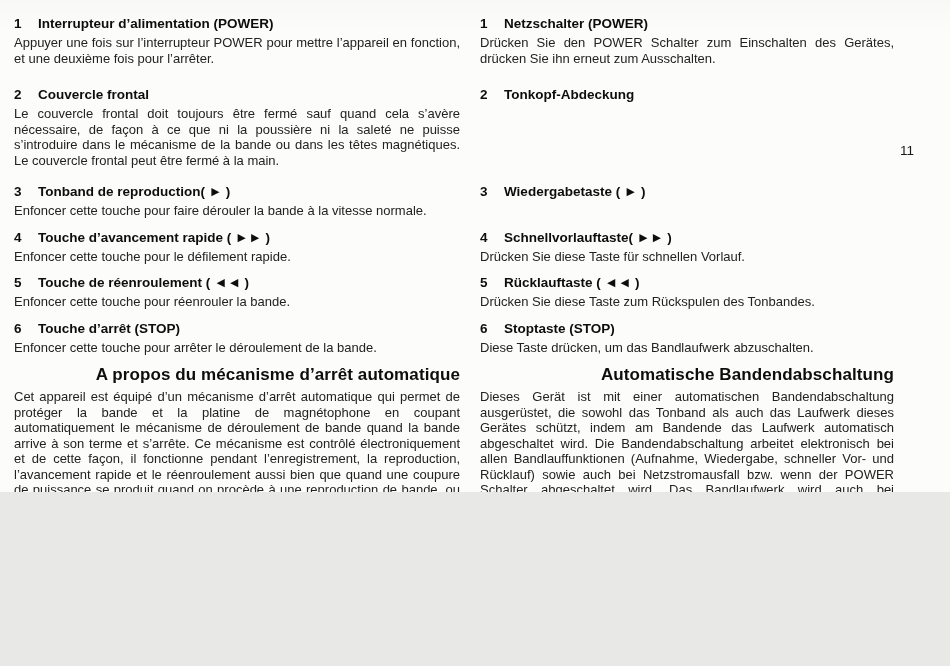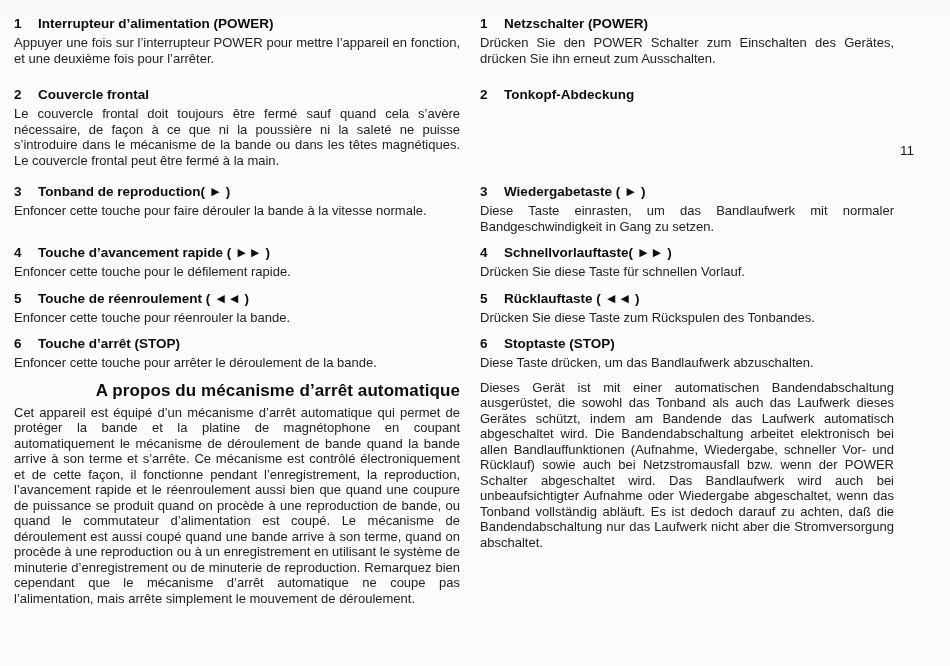--- a/index.html
+++ b/index.html
@@ -3,21 +3,21 @@
 <meta charset="utf-8">
 <style>
   html, body {
     margin: 0;
     padding: 0;
     background: #e8e8e6;
   }
   .page {
     position: relative;
     width: 950px;
-    height: 666px;
+    height: 492px;
     box-sizing: border-box;
     padding: 15px 0 0 14px;
     background: #fcfcfb;
     background-image: linear-gradient(180deg, rgba(0,0,0,0.015) 0 3px, rgba(0,0,0,0) 30px);
     color: #212121;
     font-family: "Liberation Sans", "DejaVu Sans", sans-serif;
     overflow: hidden;
   }
   .grid {
     display: grid;
@@ -92,21 +92,20 @@
     <section class="cell r2">
       <h3 class="item-heading"><span class="num">2</span><span class="ttl">Tonkopf-Abdeckung</span></h3>
     </section>
 
     <section class="cell r3">
       <h3 class="item-heading"><span class="num">3</span><span class="ttl">Tonband de reproduction( ► )</span></h3>
       <p class="body">Enfoncer cette touche pour faire dérouler la bande à la vitesse normale.</p>
     </section>
     <section class="cell r3">
       <h3 class="item-heading"><span class="num">3</span><span class="ttl">Wiedergabetaste ( ► )</span></h3>
-      <p class="body">Diese Taste einrasten, um das Bandlaufwerk mit normaler Bandgeschwindigkeit in Gang zu setzen.</p>
     </section>
 
     <section class="cell r4">
       <h3 class="item-heading"><span class="num">4</span><span class="ttl">Touche d’avancement rapide ( ►► )</span></h3>
       <p class="body">Enfoncer cette touche pour le défilement rapide.</p>
     </section>
     <section class="cell r4">
       <h3 class="item-heading"><span class="num">4</span><span class="ttl">Schnellvorlauftaste( ►► )</span></h3>
       <p class="body">Drücken Sie diese Taste für schnellen Vorlauf.</p>
     </section>
@@ -127,19 +126,20 @@
     <section class="cell r6">
       <h3 class="item-heading"><span class="num">6</span><span class="ttl">Stoptaste (STOP)</span></h3>
       <p class="body">Diese Taste drücken, um das Bandlaufwerk abzuschalten.</p>
     </section>
 
     <section class="cell r7">
       <h2 class="section-heading">A propos du mécanisme d’arrêt automatique</h2>
       <p class="body">Cet appareil est équipé d’un mécanisme d’arrêt automatique qui permet de protéger la bande et la platine de magnétophone en coupant automatiquement le mécanisme de déroulement de bande quand la bande arrive à son terme et s’arrête. Ce mécanisme est contrôlé électroniquement et de cette façon, il fonctionne pendant l’enregistrement, la reproduction, l’avancement rapide et le réenroulement aussi bien que quand une coupure de puissance se produit quand on procède à une reproduction de bande, ou quand le commutateur d’alimentation est coupé. Le mécanisme de déroulement est aussi coupé quand une bande arrive à son terme, quand on procède à une reproduction ou à un enregistrement en utilisant le système de minuterie d’enregistrement ou de minuterie de reproduction. Remarquez bien cependant que le mécanisme d’arrêt automatique ne coupe pas l’alimentation, mais arrête simplement le mouvement de déroulement.</p>
     </section>
     <section class="cell r7">
+      <h2 class="section-heading">Automatische Bandendabschaltung</h2>
       <p class="body">Dieses Gerät ist mit einer automatischen Bandendabschaltung ausgerüstet, die sowohl das Tonband als auch das Laufwerk dieses Gerätes schützt, indem am Bandende das Laufwerk automatisch abgeschaltet wird. Die Bandendabschaltung arbeitet elektronisch bei allen Bandlauffunktionen (Aufnahme, Wiedergabe, schneller Vor- und Rücklauf) sowie auch bei Netzstromausfall bzw. wenn der POWER Schalter abgeschaltet wird. Das Bandlaufwerk wird auch bei unbeaufsichtigter Aufnahme oder Wiedergabe abgeschaltet, wenn das Tonband vollständig abläuft. Es ist dedoch darauf zu achten, daß die Bandendabschaltung nur das Laufwerk nicht aber die Stromversorgung abschaltet.</p>
     </section>
 
   </main>
 
   <div class="pagenum">11</div>
 </div>
 
 </body></html>

